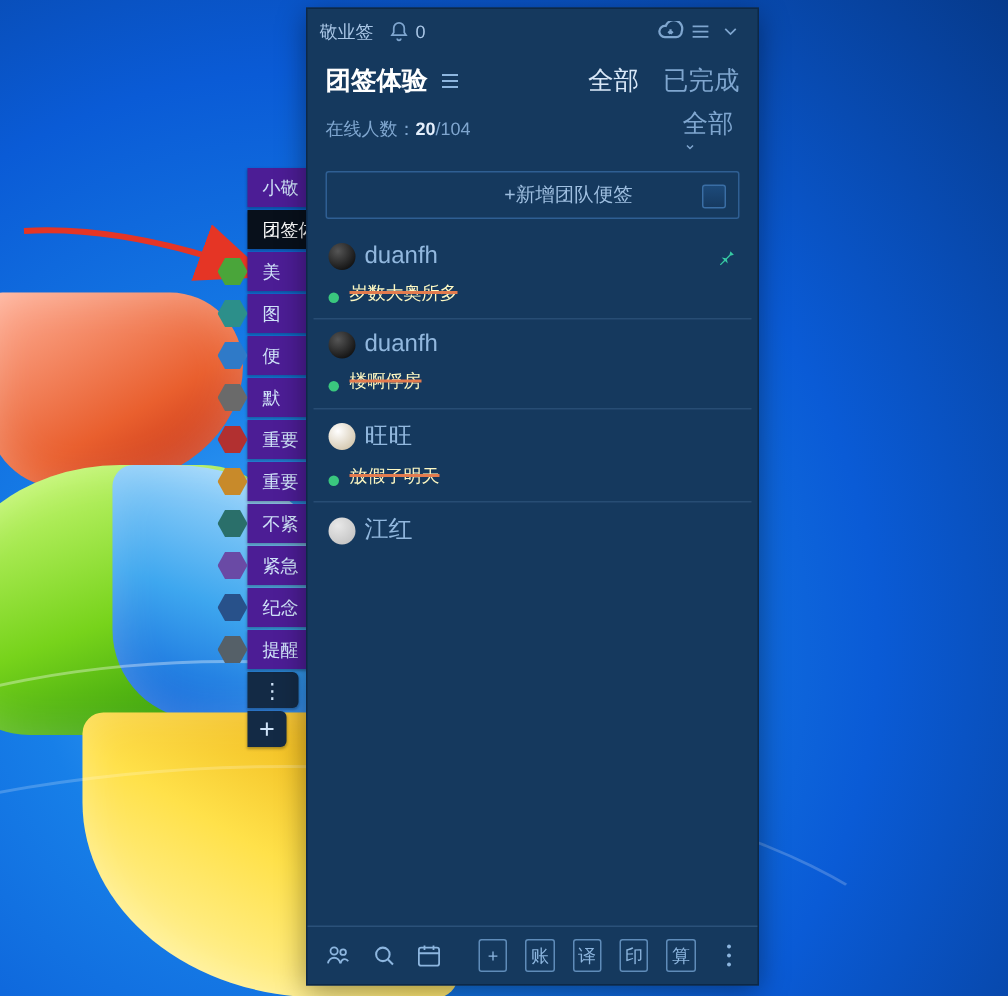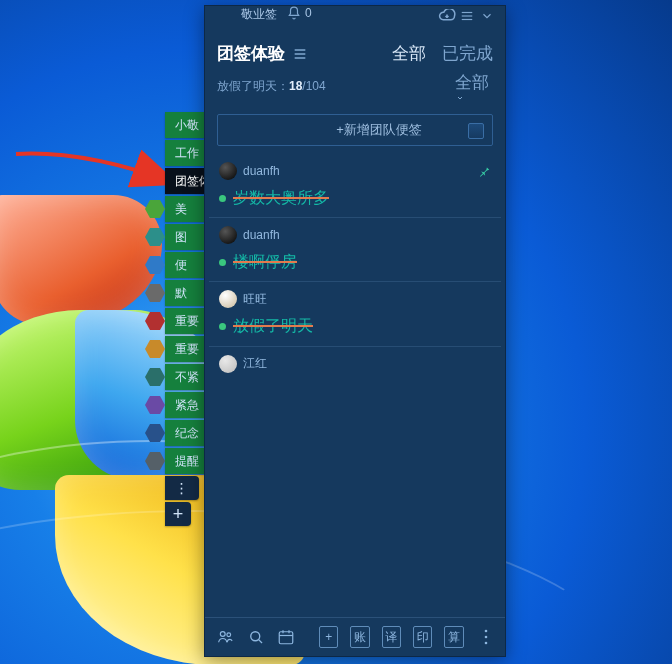--- a/index.html
+++ b/index.html
@@ -48,21 +48,21 @@
     pointer-events: none;
   }
 
   
   .side-tabs {
     position: absolute; left: 165px; top: 112px;
     display: flex; flex-direction: column; gap: 2px;
     z-index: 2;
   }
   .side-tab {
-    background: #15803d;
+    background: #4c1d95;
     color: #cfe3f8;
     font-size: 12px;
     height: 26px; line-height: 26px;
     padding: 0 8px 0 10px;
     min-width: 34px;
     border-radius: 0 4px 4px 0;
     cursor: pointer;
     position: relative;
     box-shadow: 0 1px 2px rgba(0,0,0,.3);
   }
@@ -103,22 +103,22 @@
   .panel {
     position: absolute; left: 204px; top: 5px;
     width: 300px; height: 650px;
     background: #15395e;
     border: 1px solid #0d2846;
     box-shadow: 0 4px 18px rgba(0,0,0,.4);
     display: flex; flex-direction: column;
     z-index: 3;
   }
   .titlebar {
-    height: 30px; display:flex; align-items:flex-start;
-    padding: 0 8px; color:#a9c6e6; font-size:12px;margin-left:28px;
+    height: 30px; display:flex; align-items:center;
+    padding: 0 8px; color:#a9c6e6; font-size:12px;
   }
   .titlebar .app-name { margin-right: 6px; }
   .titlebar .bell { margin: 0 4px; display:inline-flex; }
   .titlebar .spacer { flex:1; }
   .tb-icon { width:20px; height:20px; display:inline-flex; align-items:center; justify-content:center;
              color:#7fa6cf; cursor:pointer; }
 
   .header {
     padding: 6px 12px 4px 12px;
   }
@@ -157,24 +157,24 @@
     position: relative;
   }
   .note:last-child{border-bottom:none;}
   .author-row { display:flex; align-items:center; gap:6px; margin-bottom:8px;}
   .avatar { width:18px; height:18px; border-radius:50%; display:inline-block;
             background:#333; flex:0 0 18px;}
   .avatar.dark  { background: radial-gradient(circle at 35% 30%, #555, #000); }
   .avatar.girl  { background: radial-gradient(circle at 35% 30%, #ffe2d3, #eec1a0); }
   .avatar.cat   { background: radial-gradient(circle at 35% 30%, #fff, #c9b99a); }
   .avatar.blank { background: radial-gradient(circle at 35% 30%, #e8e8e8, #bcbcbc); }
-  .author { color:#92b8de; font-size:12px; }
+  .author { color:#92b8de; font-size:16px; }
   .pin { position:absolute; right:10px; top:10px; color:#36c9a3; }
   .note-text {
-    font-size:16px; color:#14b8a6;
+    font-size:12px; color:#fef9c3;
     text-decoration: line-through;
     text-decoration-thickness: 2px;
     text-decoration-color: #e37b4e;
     line-height: 1.2;
     padding-left: 14px;
     position:relative;
   }
   .note-text::before{
     content:""; position:absolute; left:0; top:7px;
     width:7px; height:7px; border-radius:50%; background:#3ac77e;
@@ -213,21 +213,20 @@
   <defs>
     <marker id="ah" markerWidth="12" markerHeight="12" refX="10" refY="5" orient="auto">
       <path d="M0,0 L12,5 L0,10 Z" fill="#e53525"></path>
     </marker>
   </defs>
   <path d="M2,6 Q70,2 158,34" stroke="#e53525" stroke-width="4" fill="none" marker-end="url(#ah)"></path>
 </svg>
 
 <div class="side-tabs">
   <div class="side-tab">小敬</div>
-  <div class="side-tab">工作</div>
   <div class="side-tab active">团签体验</div>
   <div class="side-tab hex hex-green">美</div>
   <div class="side-tab hex hex-teal">图</div>
   <div class="side-tab hex hex-blue">便</div>
   <div class="side-tab hex hex-gray">默</div>
   <div class="side-tab hex hex-red">重要</div>
   <div class="side-tab hex hex-orange">重要</div>
   <div class="side-tab hex hex-dteal">不紧</div>
   <div class="side-tab hex hex-purple">紧急</div>
   <div class="side-tab hex hex-dblue">纪念</div>
@@ -277,21 +276,21 @@
             <line x1="4" y1="9" x2="20" y2="9"></line>
             <line x1="4" y1="15" x2="20" y2="15"></line>
         </svg>
       </span>
       <span class="spacer"></span>
       <span class="filter">全部</span>
       <span class="filter dim">已完成</span>
     </div>
     <div class="header-row2">
       <span class="online-count">
-        <span>放假了明天：</span><b>18</b><span>/104</span>
+        <span>在线人数：</span><b>20</b><span>/104</span>
       </span>
       <span class="spacer"></span>
       <span class="filter dim">
         <span>全部</span>
         <span class="chev">
           <svg width="10" height="8" viewBox="0 0 24 24" fill="none" stroke="#7fa6cf" stroke-width="3">
               <polyline points="6 9 12 15 18 9"></polyline>
             </svg>
         </span>
       </span>

